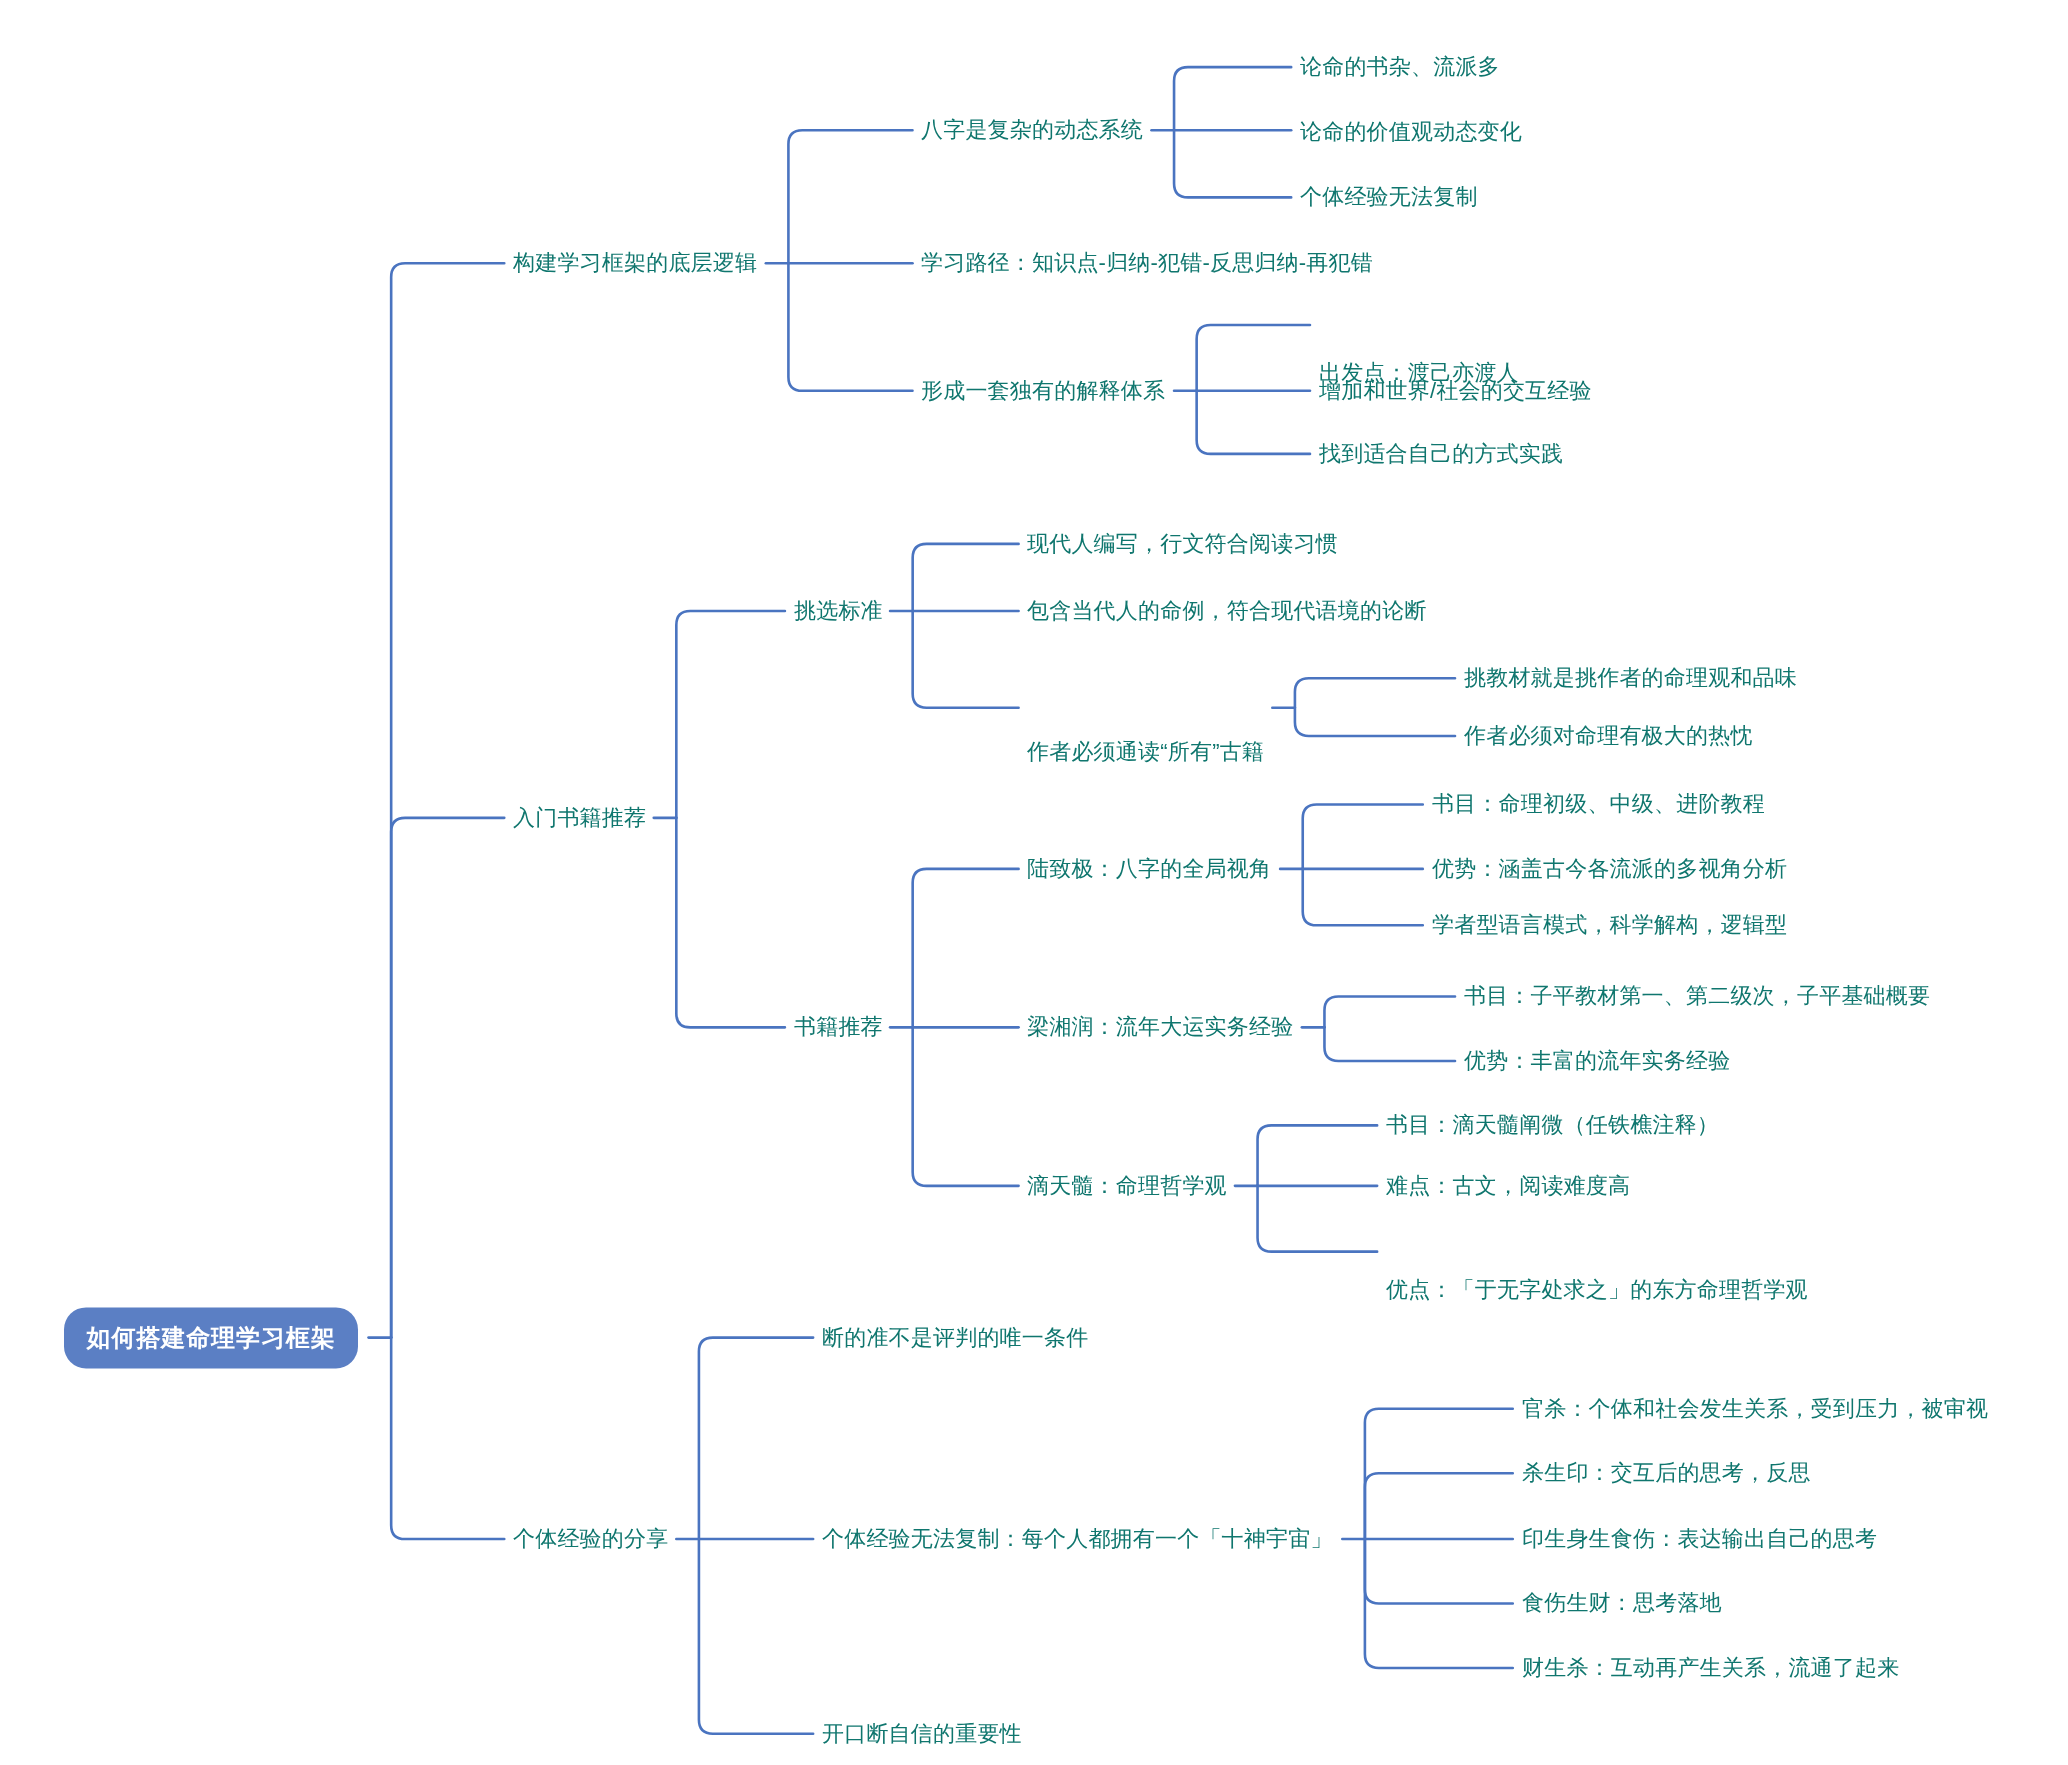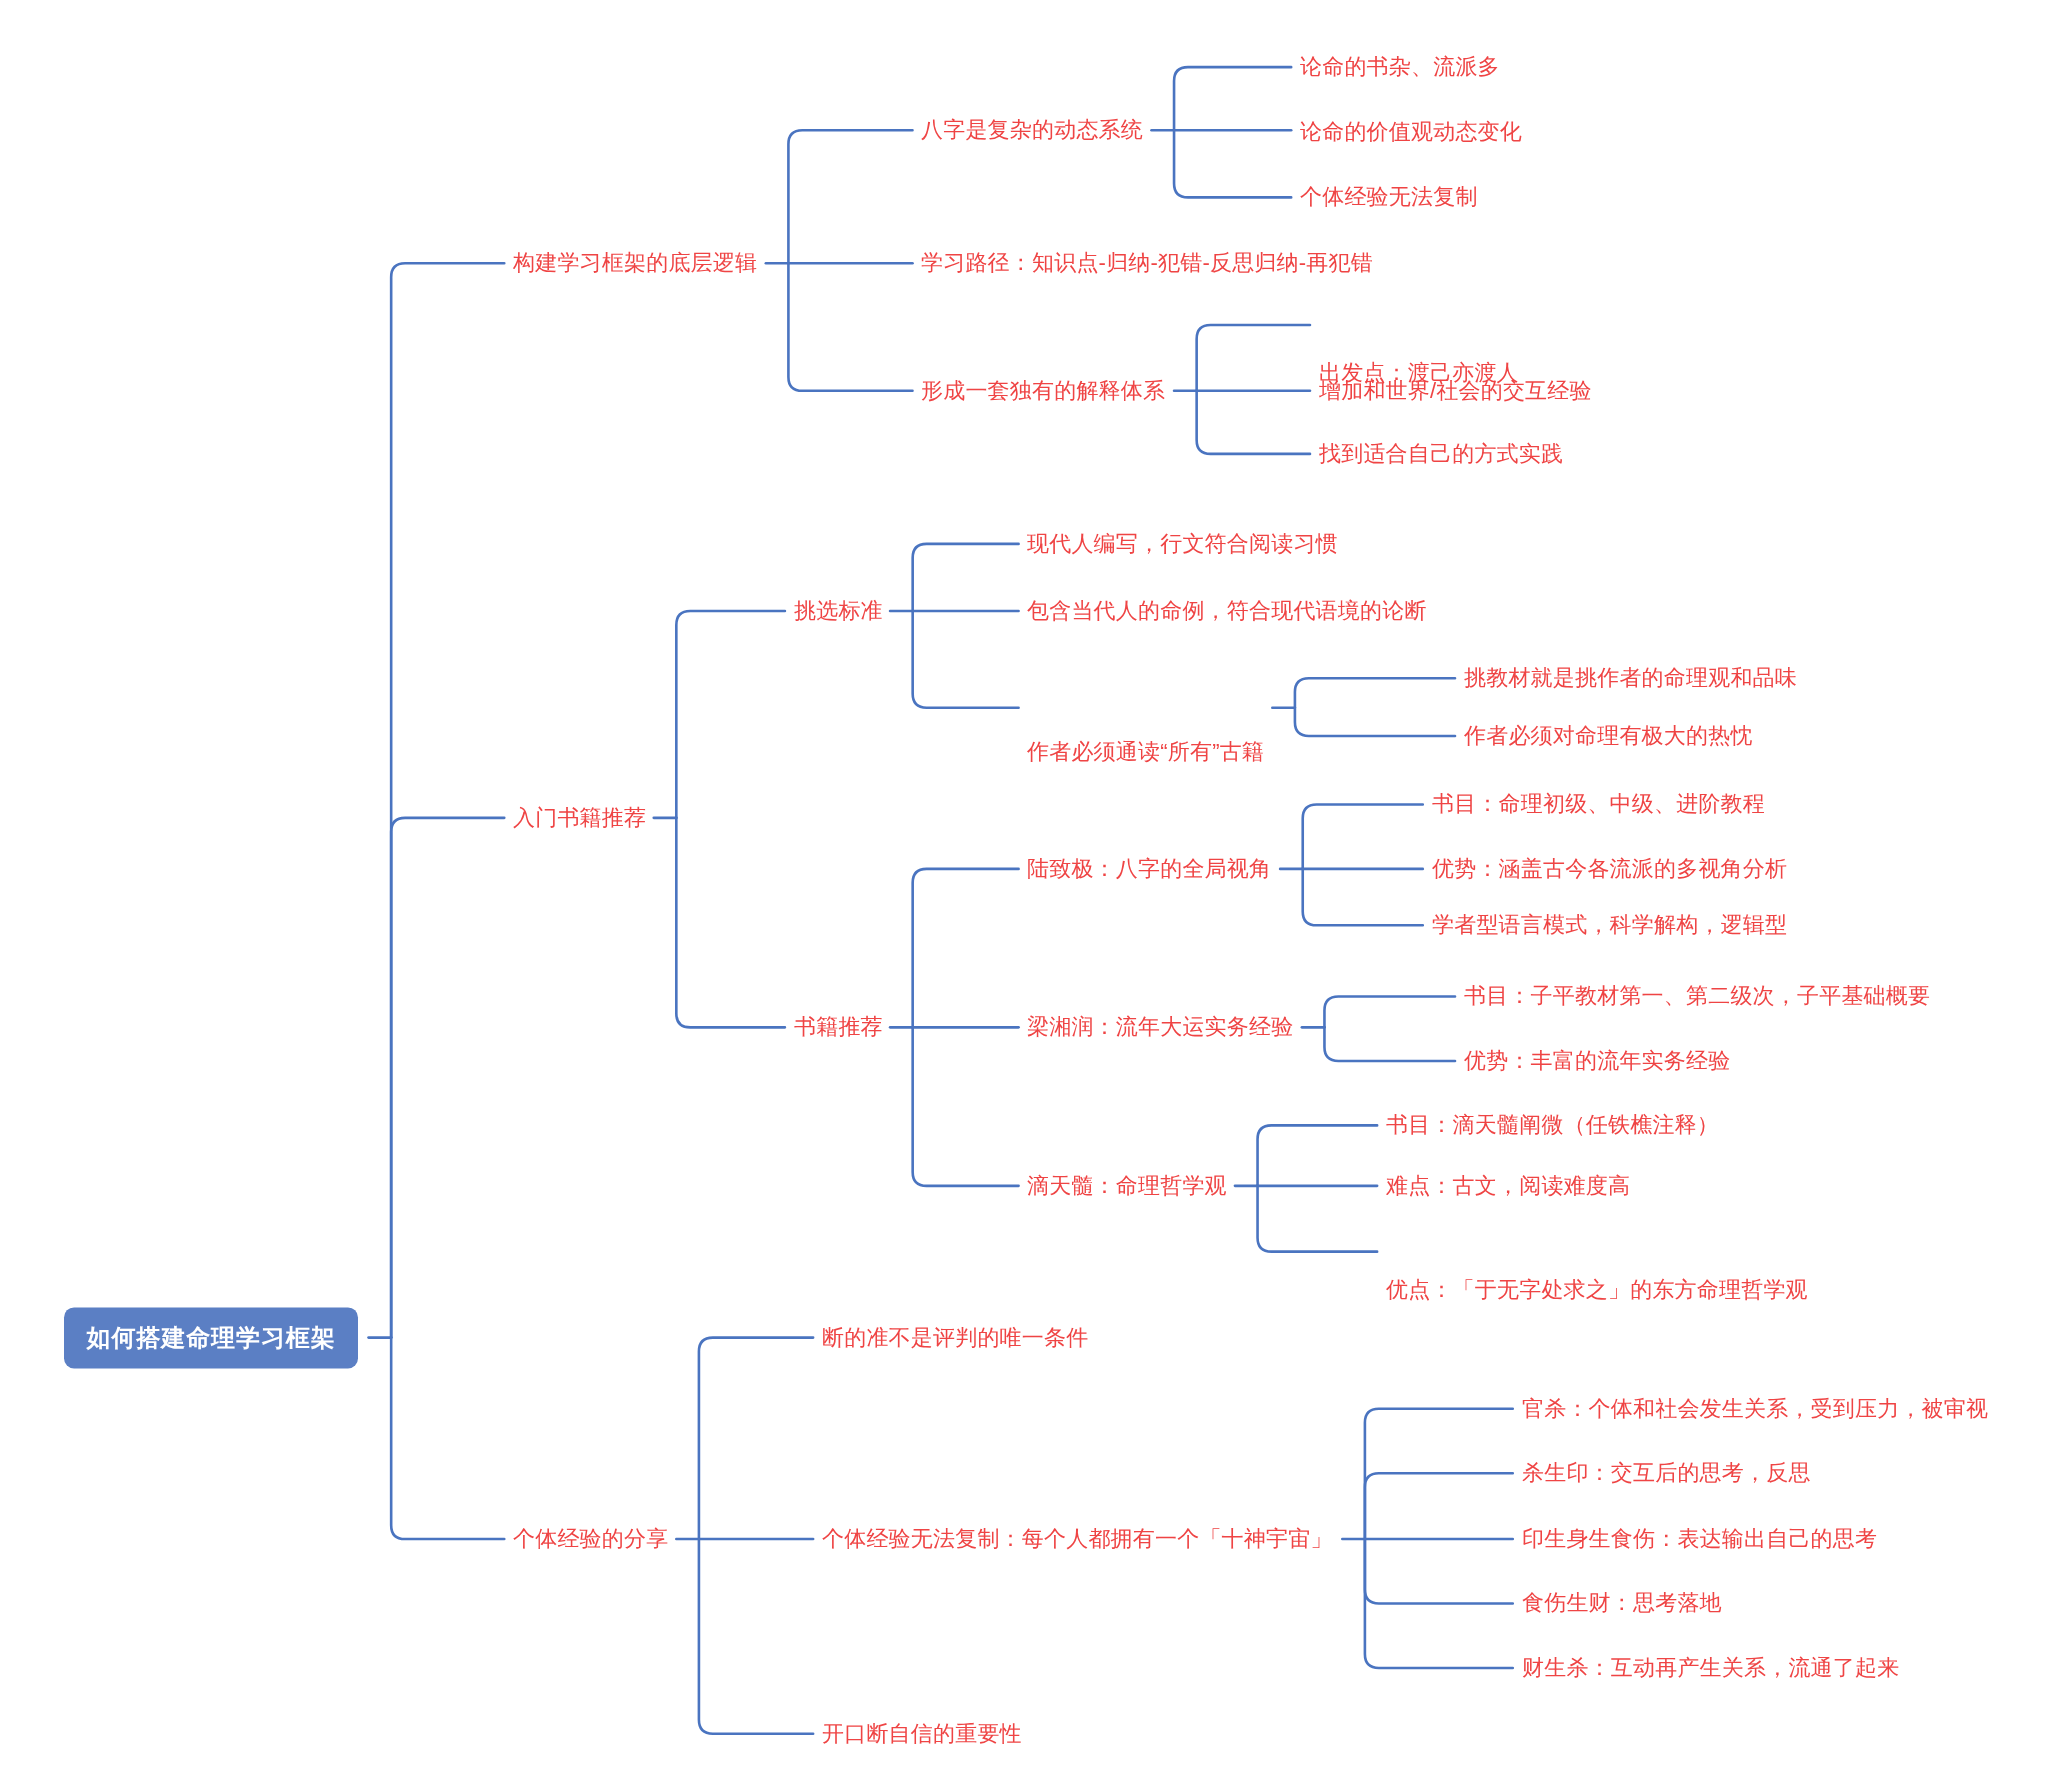--- a/index.html
+++ b/index.html
@@ -5,33 +5,33 @@
   html,body{margin:0;padding:0;background:#ffffff;}
   body{
     font-family:"Liberation Sans","DejaVu Sans",sans-serif;
     width:2068px;height:1766px;overflow:hidden;position:relative;
   }
   #mindmap-root{position:relative;width:2068px;height:1766px;}
   #edge-layer{position:absolute;left:0;top:0;width:2068px;height:1766px;}
   .node{
     position:absolute;
     white-space:nowrap;
-    color:#ef4444;
+    color:#0f766e;
     font-size:22px;
     line-height:1.25;
     letter-spacing:0.2px;
     transform:translateY(-50%);
   }
   .node.root{
     background:#5b7fc4;
     color:#ffffff;
     font-weight:bold;
     font-size:24px;
     padding:15.6px 22.6px;
-    border-radius:10px;
+    border-radius:22px;
     letter-spacing:0.9px;
   }
   .node.lvl1{font-size:22px;}
   .node.lvl2{font-size:22px;}
   .node.lvl3{font-size:22px;}
 </style>
 </head>
 <body>
 
 <div id="mindmap-root">

